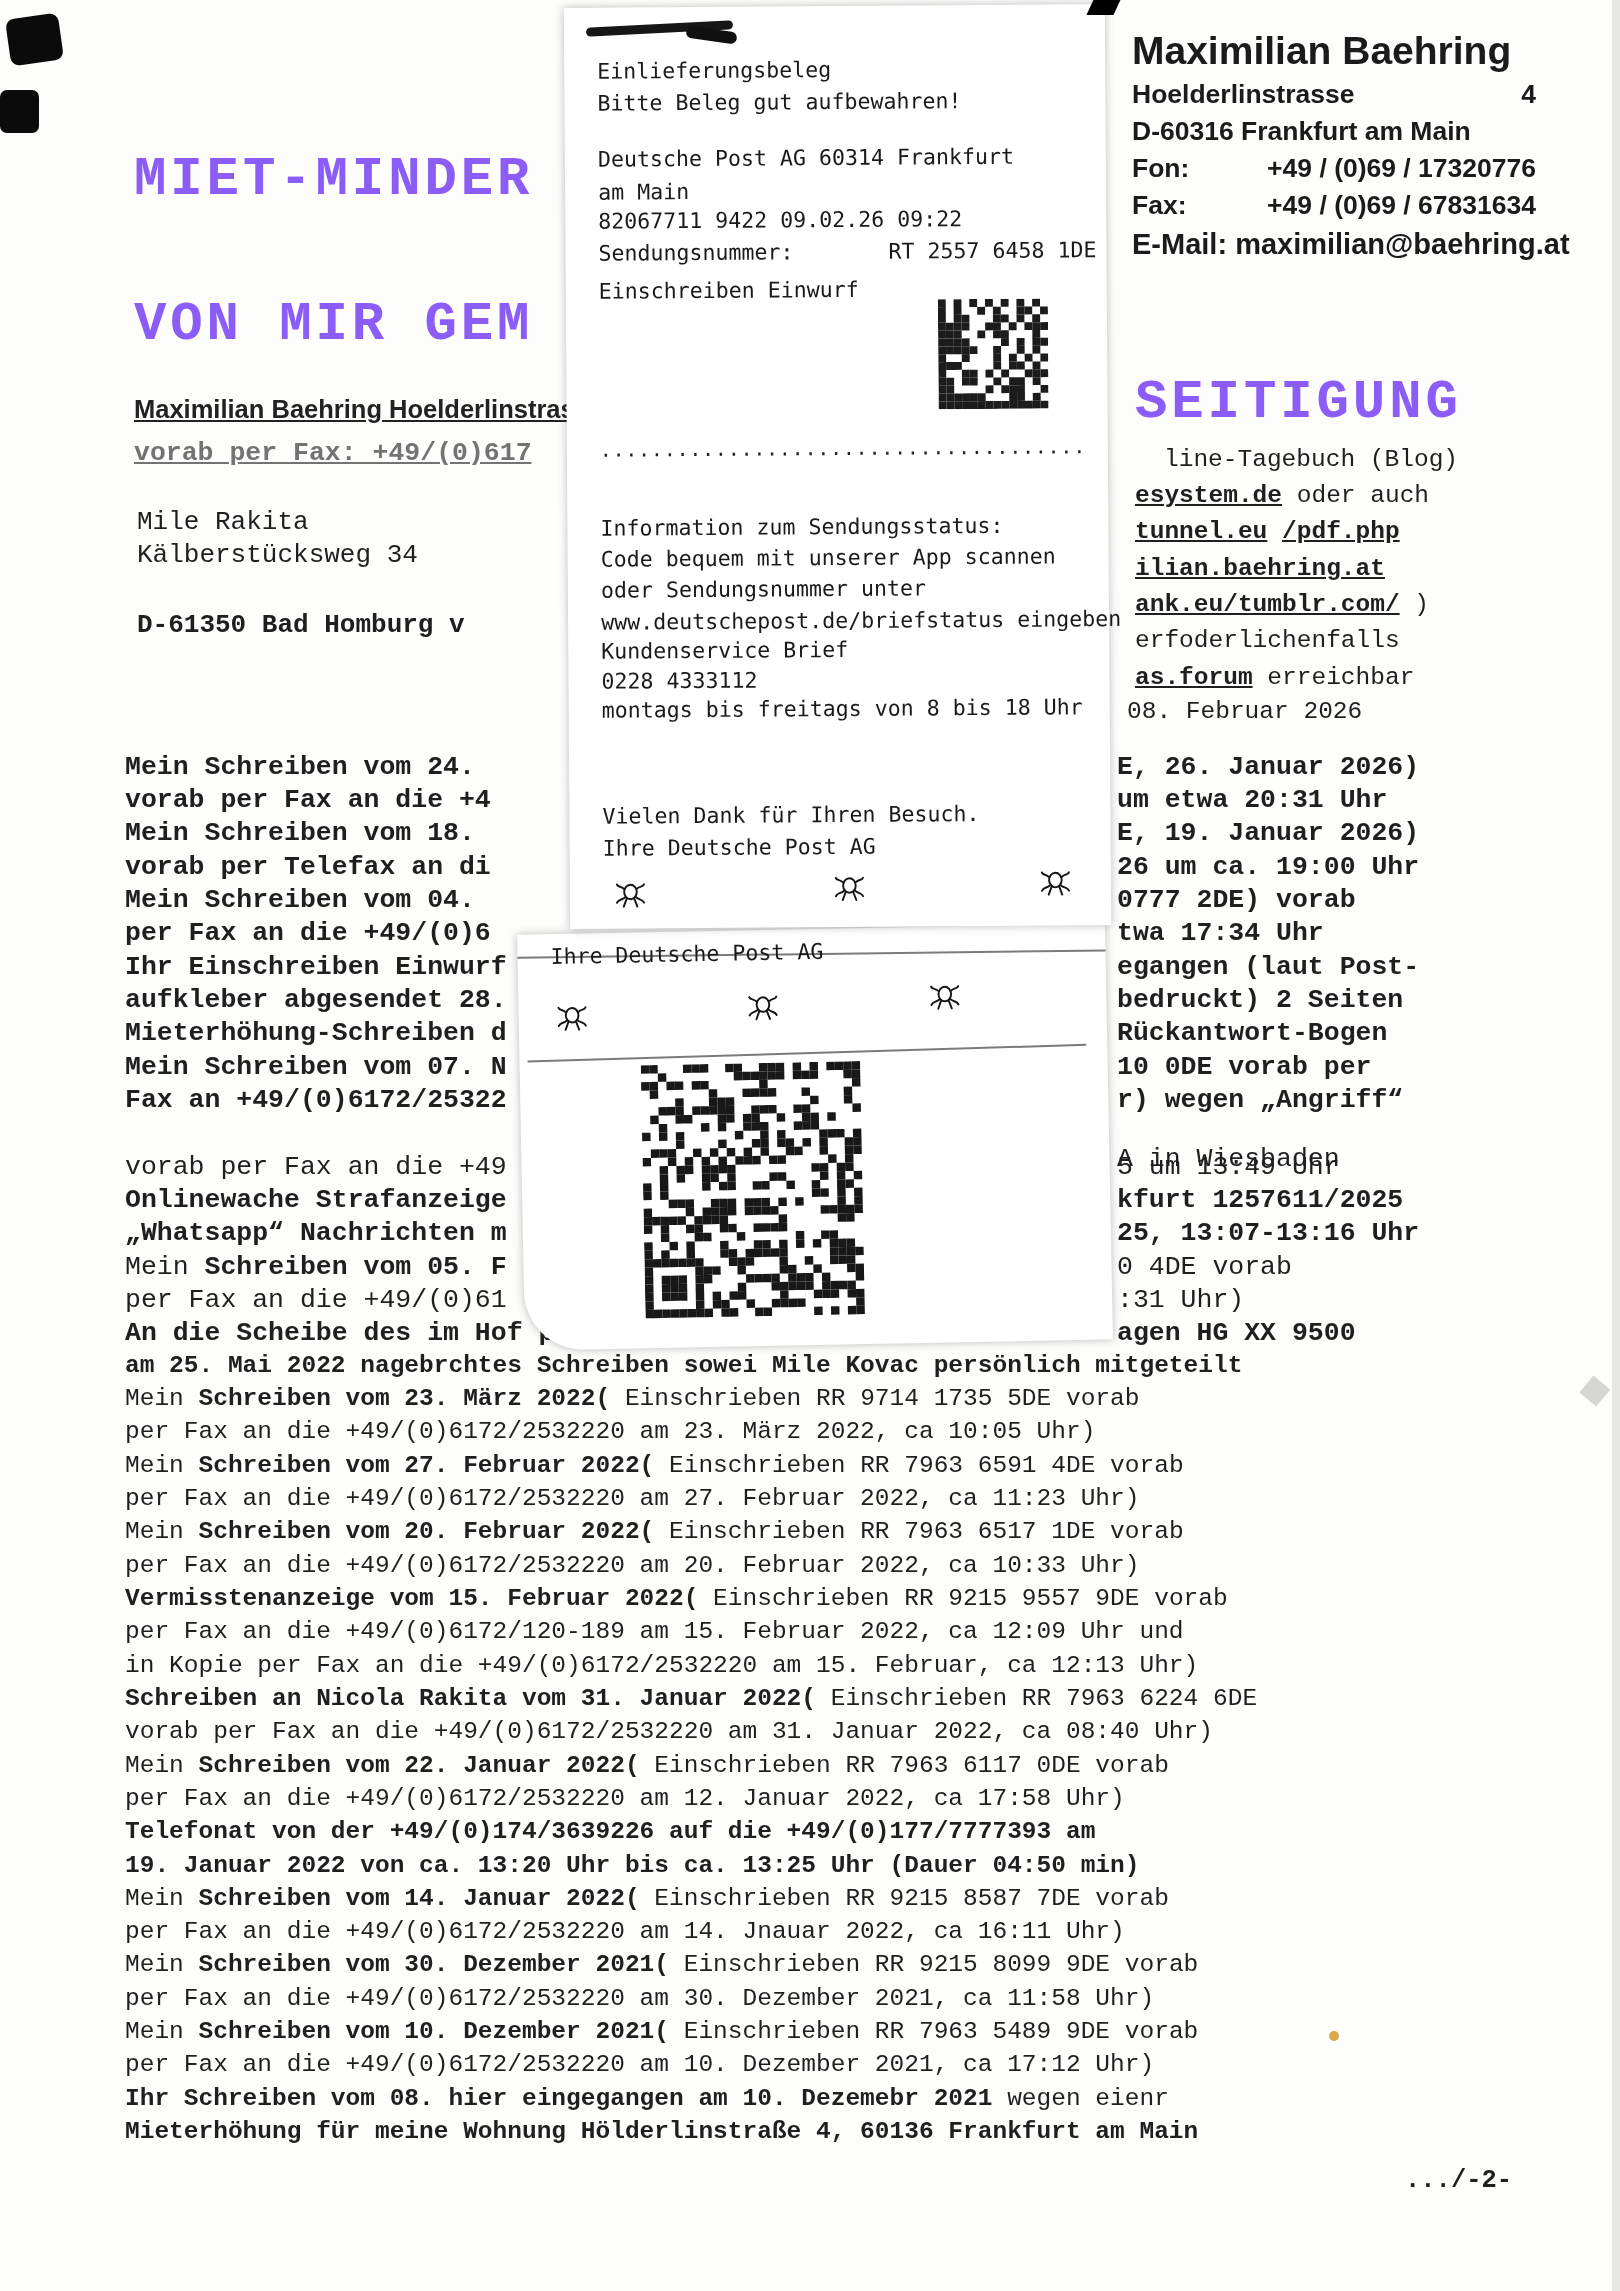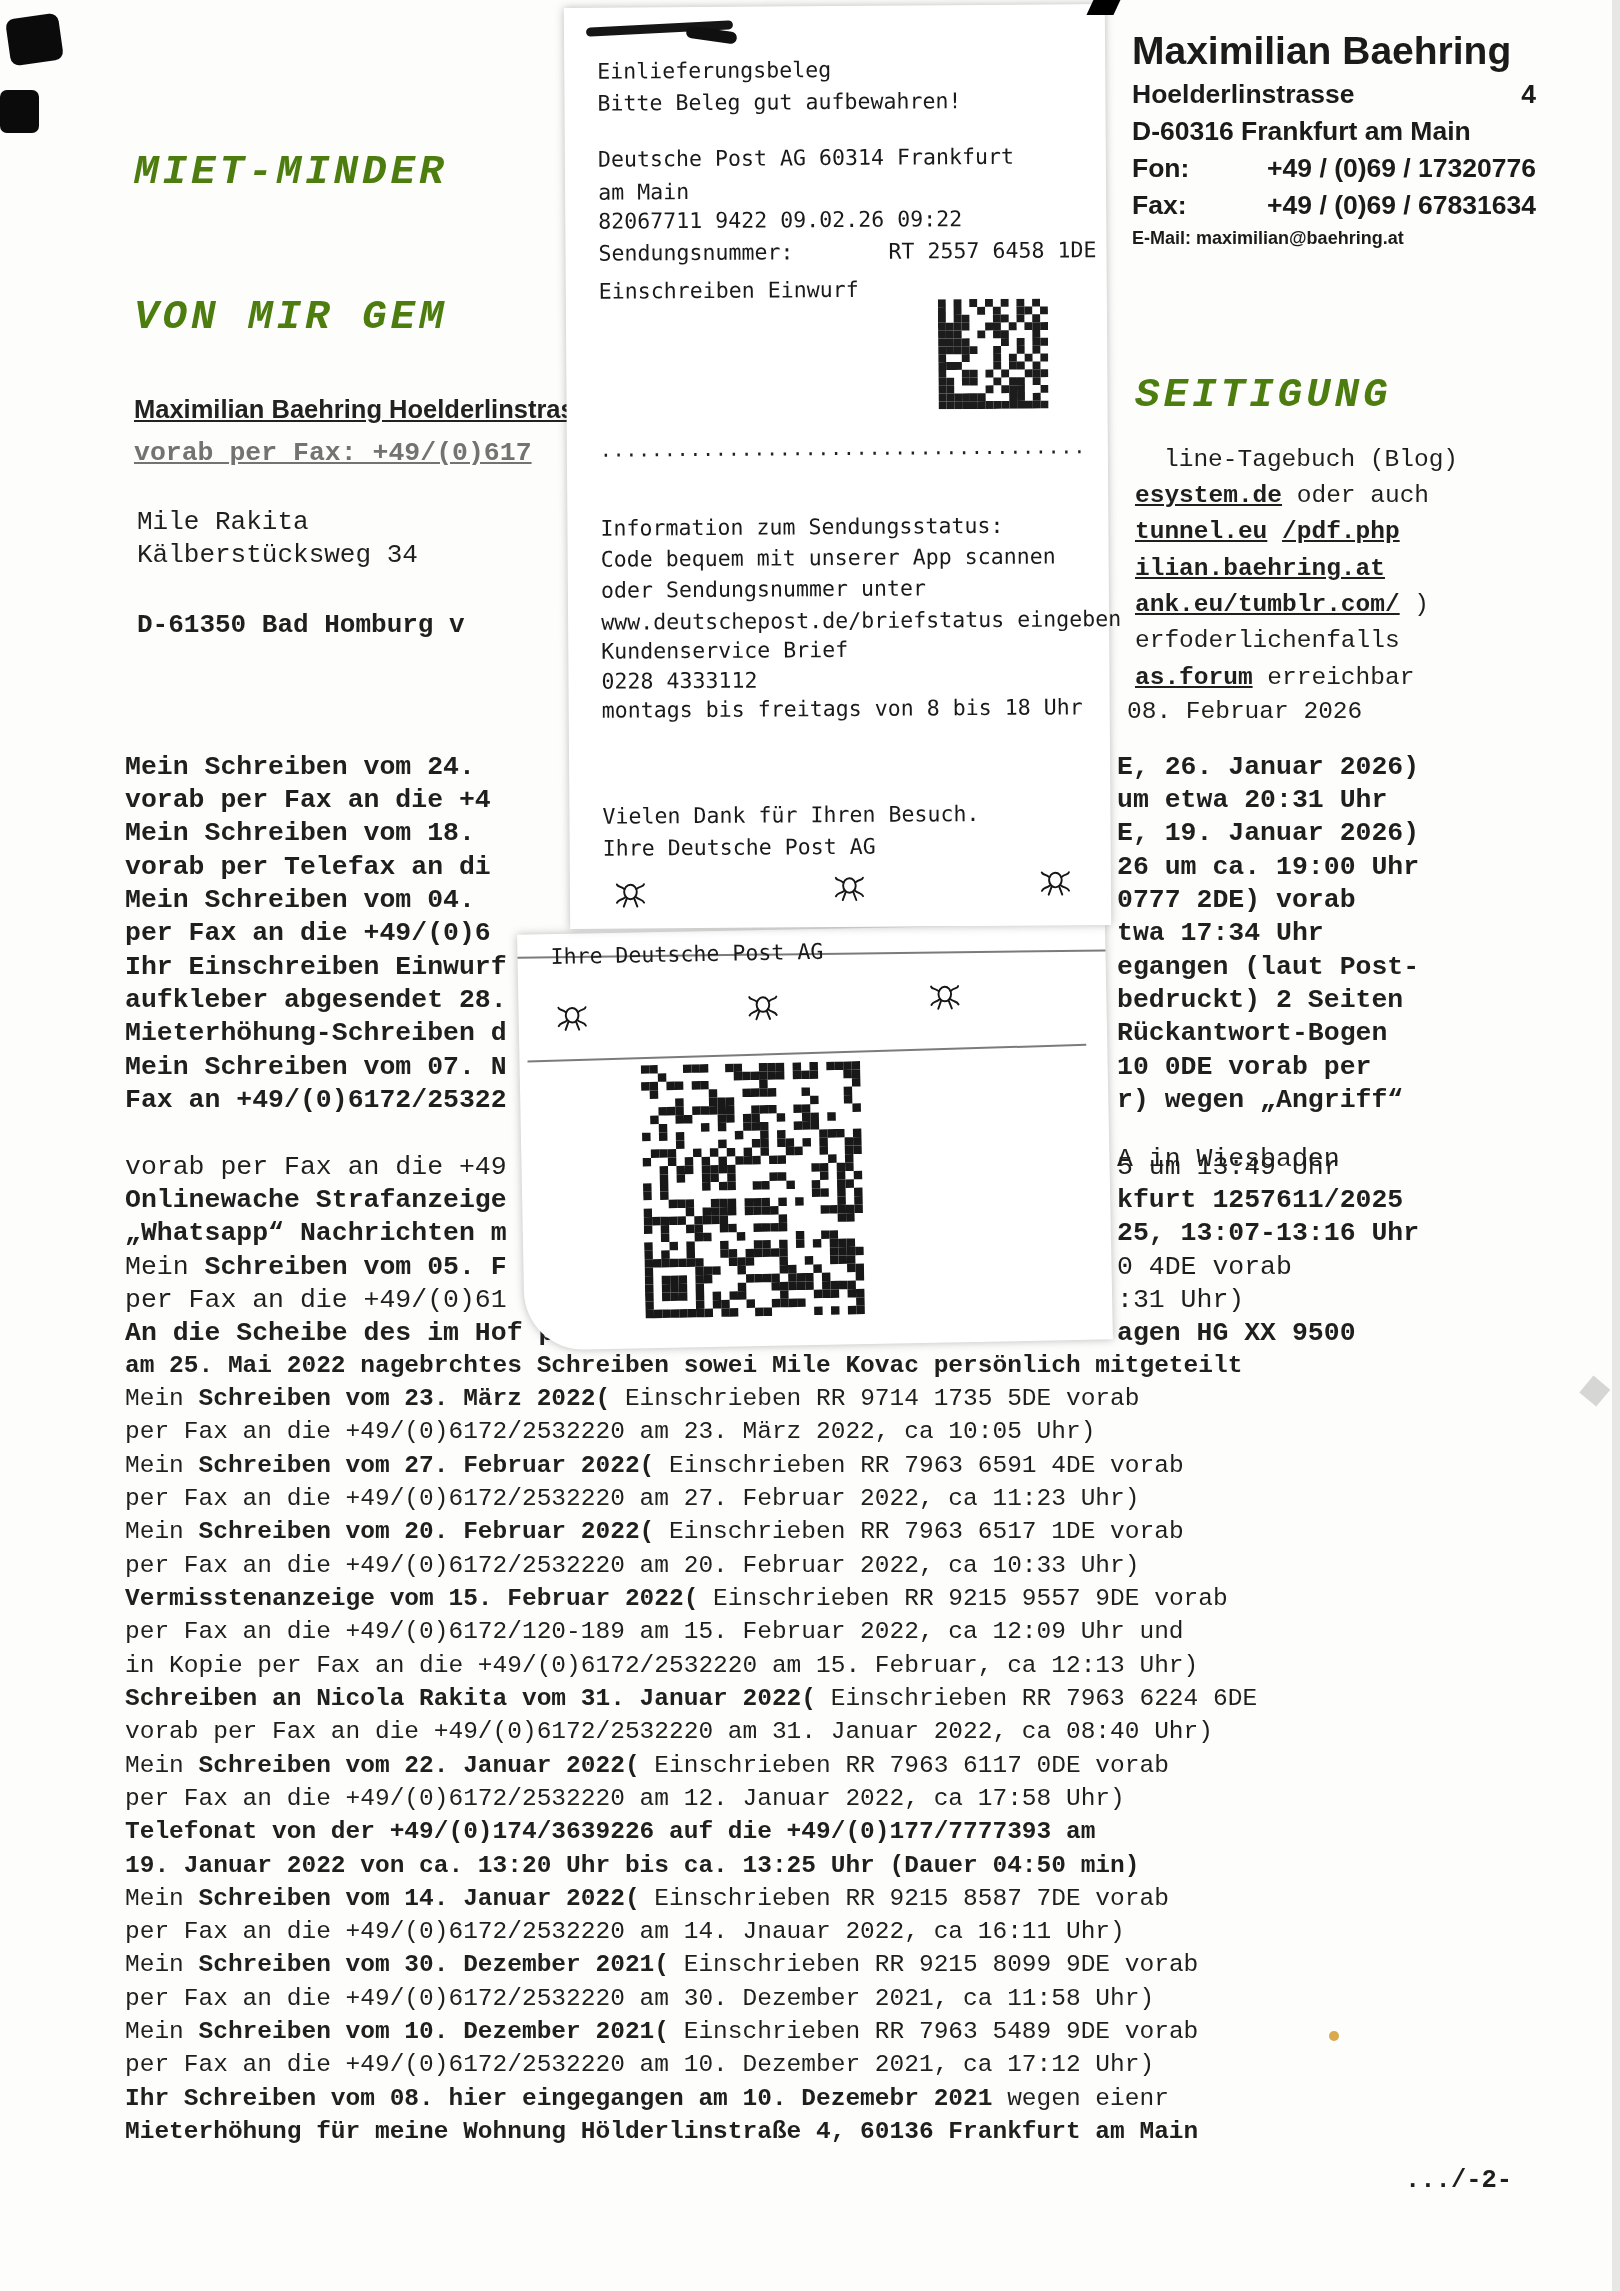--- a/index.html
+++ b/index.html
@@ -3,33 +3,33 @@
 <meta charset="utf-8">
 <style>
   html,body{margin:0;padding:0;background:#9a9a9a;}
   #page{position:relative;width:1620px;height:2292px;background:#fdfdfc;overflow:hidden;
         font-family:"Liberation Mono",monospace;color:#1f1f1f;}
   .abs{position:absolute;white-space:nowrap;}
   .b{font-weight:bold;}
   .u{text-decoration:underline;font-weight:bold;}
 
   
-  .title{font-size:41px;font-weight:bold;letter-spacing:3.9px;color:#4d7c0f;font-family:"Liberation Mono",monospace;font-style:italic;}
+  .title{font-size:54px;font-weight:bold;letter-spacing:3.9px;color:#8b5cf6;font-family:"Liberation Mono",monospace;}
 
   
   .senderline{font-size:25.5px;font-weight:bold;font-family:"Liberation Sans",sans-serif;
               text-decoration:underline;color:#222;}
   .faxline{font-size:26.5px;font-weight:bold;text-decoration:underline;color:#737373;}
 
   
   #letterhead{left:1132px;top:29px;width:404px;font-family:"Liberation Sans",sans-serif;color:#1b1b1b;}
   #letterhead .name{font-size:39px;font-weight:bold;letter-spacing:0px;}
   #letterhead .row{display:flex;justify-content:space-between;font-size:26.5px;font-weight:bold;margin-top:5.9px;}
   #letterhead .solid{font-size:26.5px;font-weight:bold;margin-top:5.9px;}
-  #letterhead .mailrow{font-size:18px;font-weight:bold;margin-top:7.8px;}
+  #letterhead .mailrow{font-size:29px;font-weight:bold;margin-top:7.8px;}
 
   
   .recipient{font-size:26px;}
 
   
   .rcol{font-size:24.5px;}
 
   
   .bline{position:absolute;left:125px;width:1372px;height:33px;font-size:24.5px;}
   .bline.big{font-size:26.5px;}

